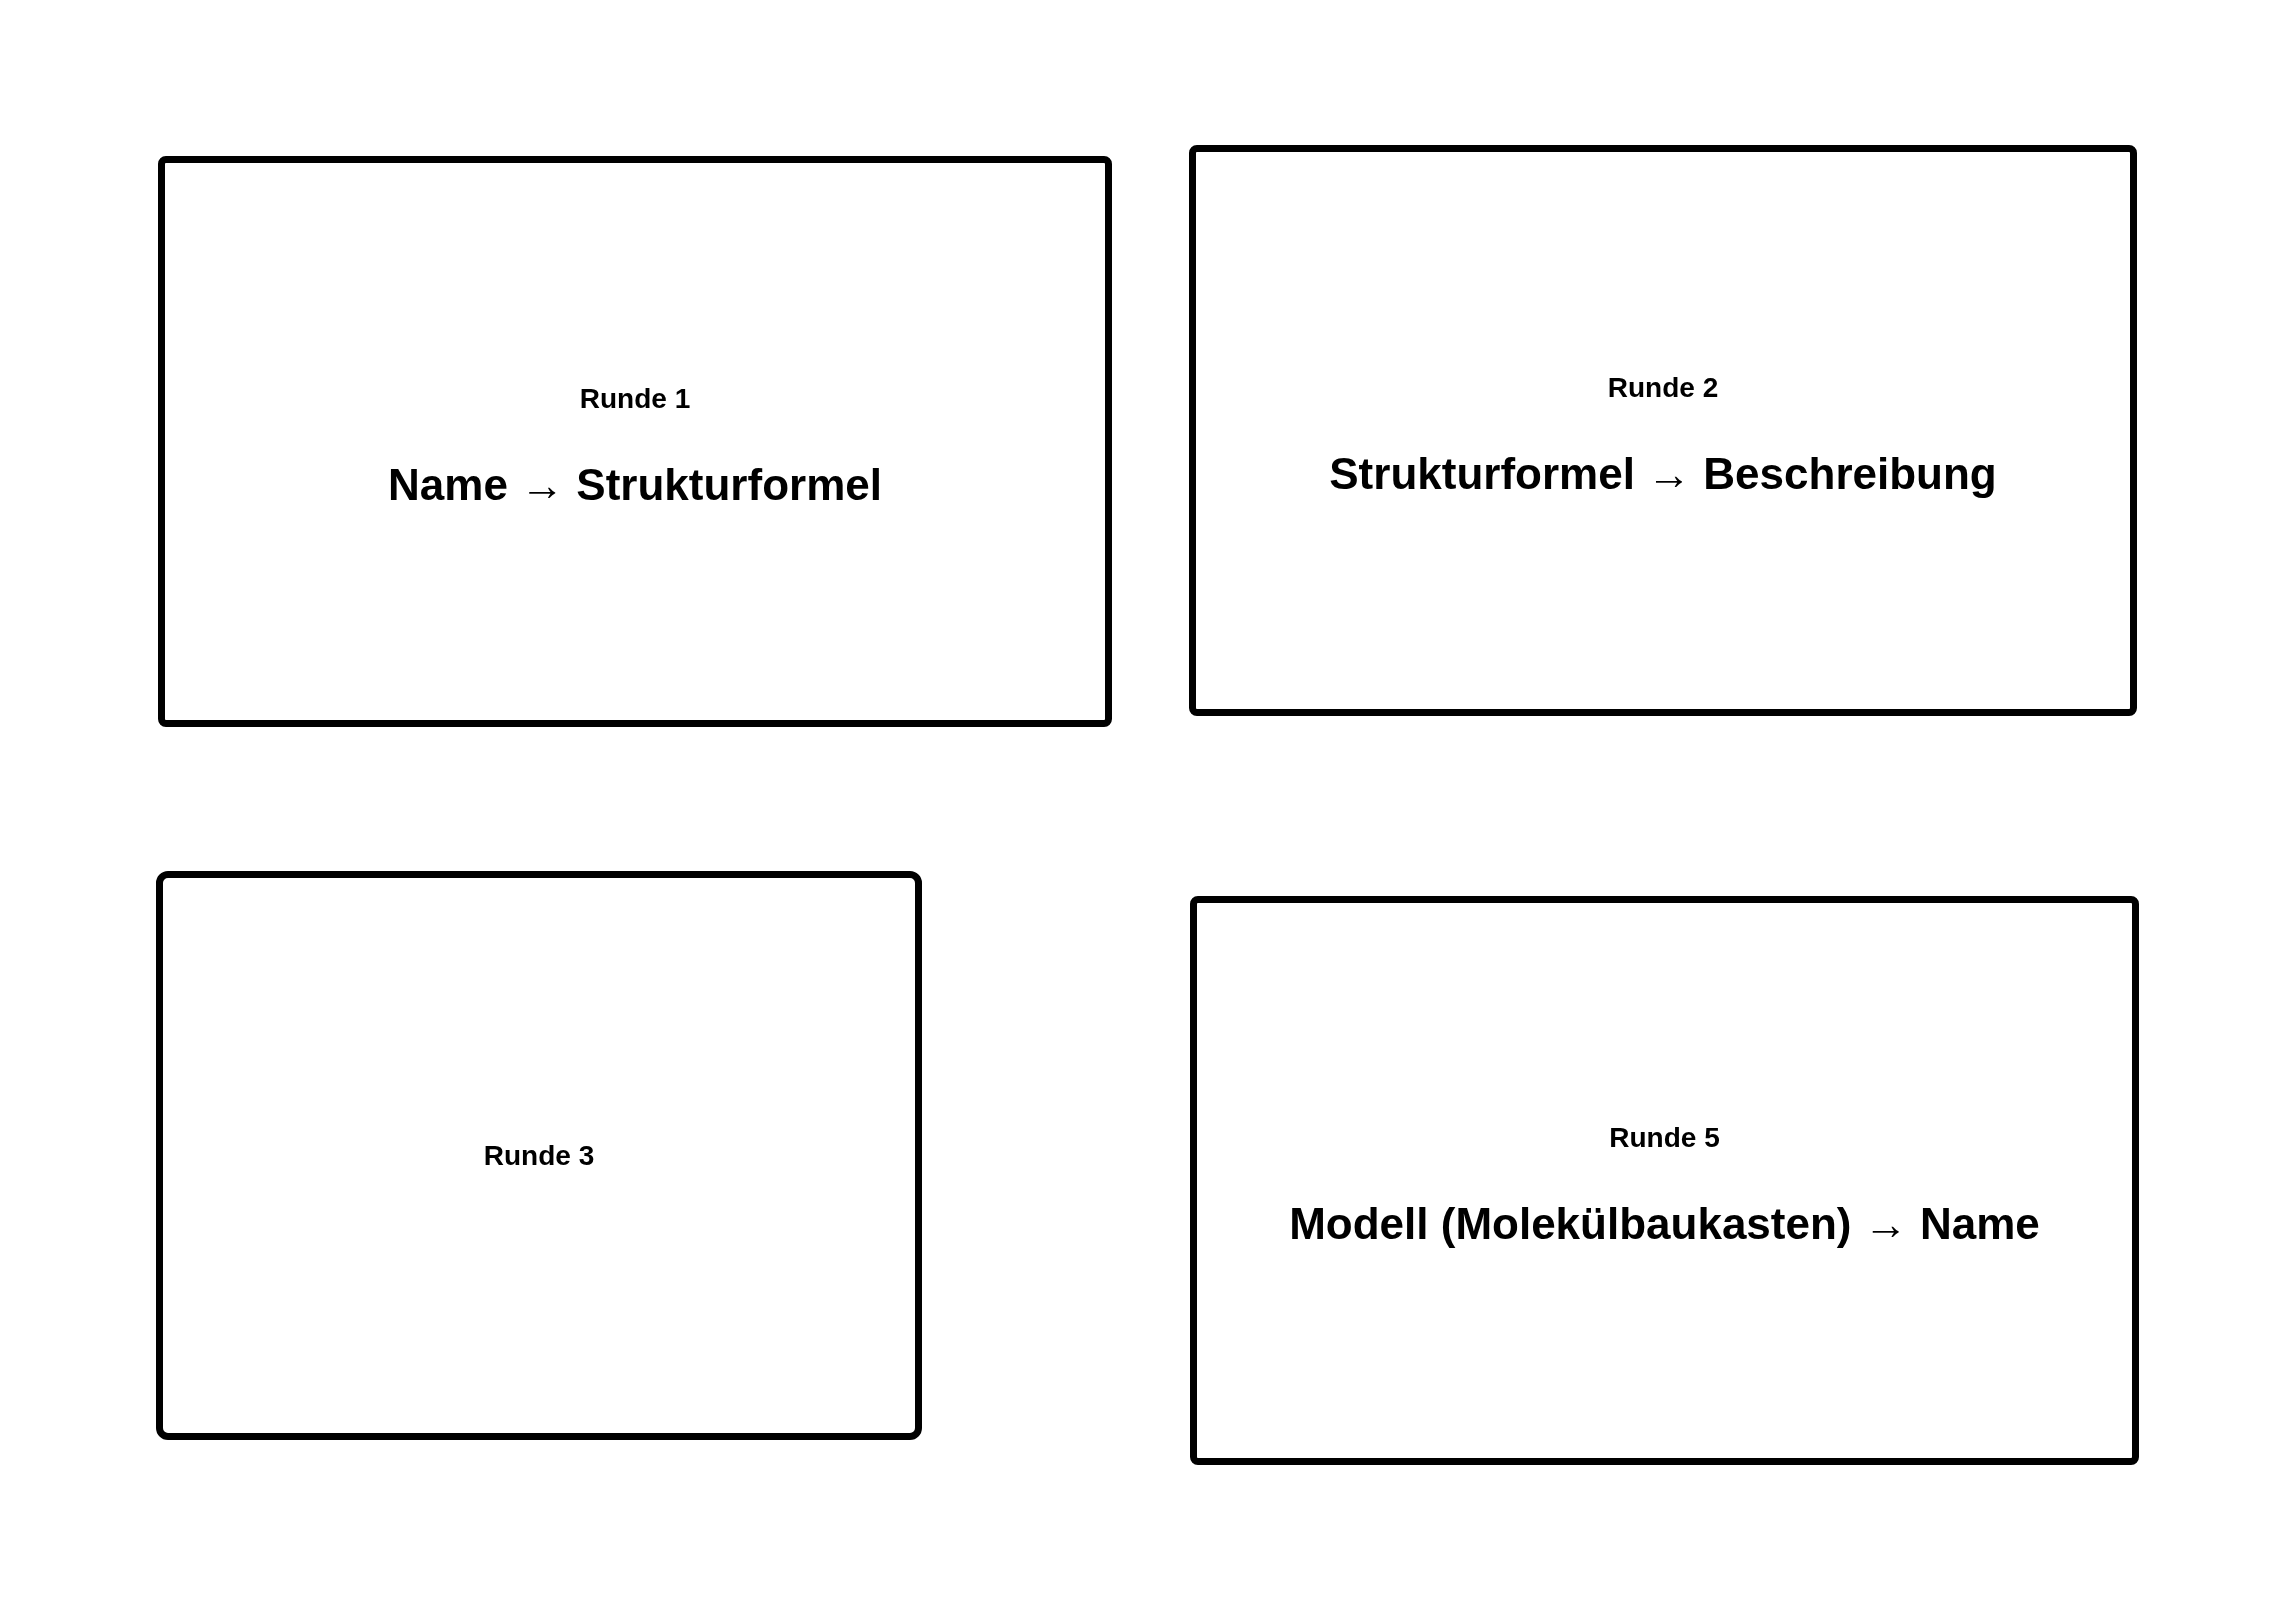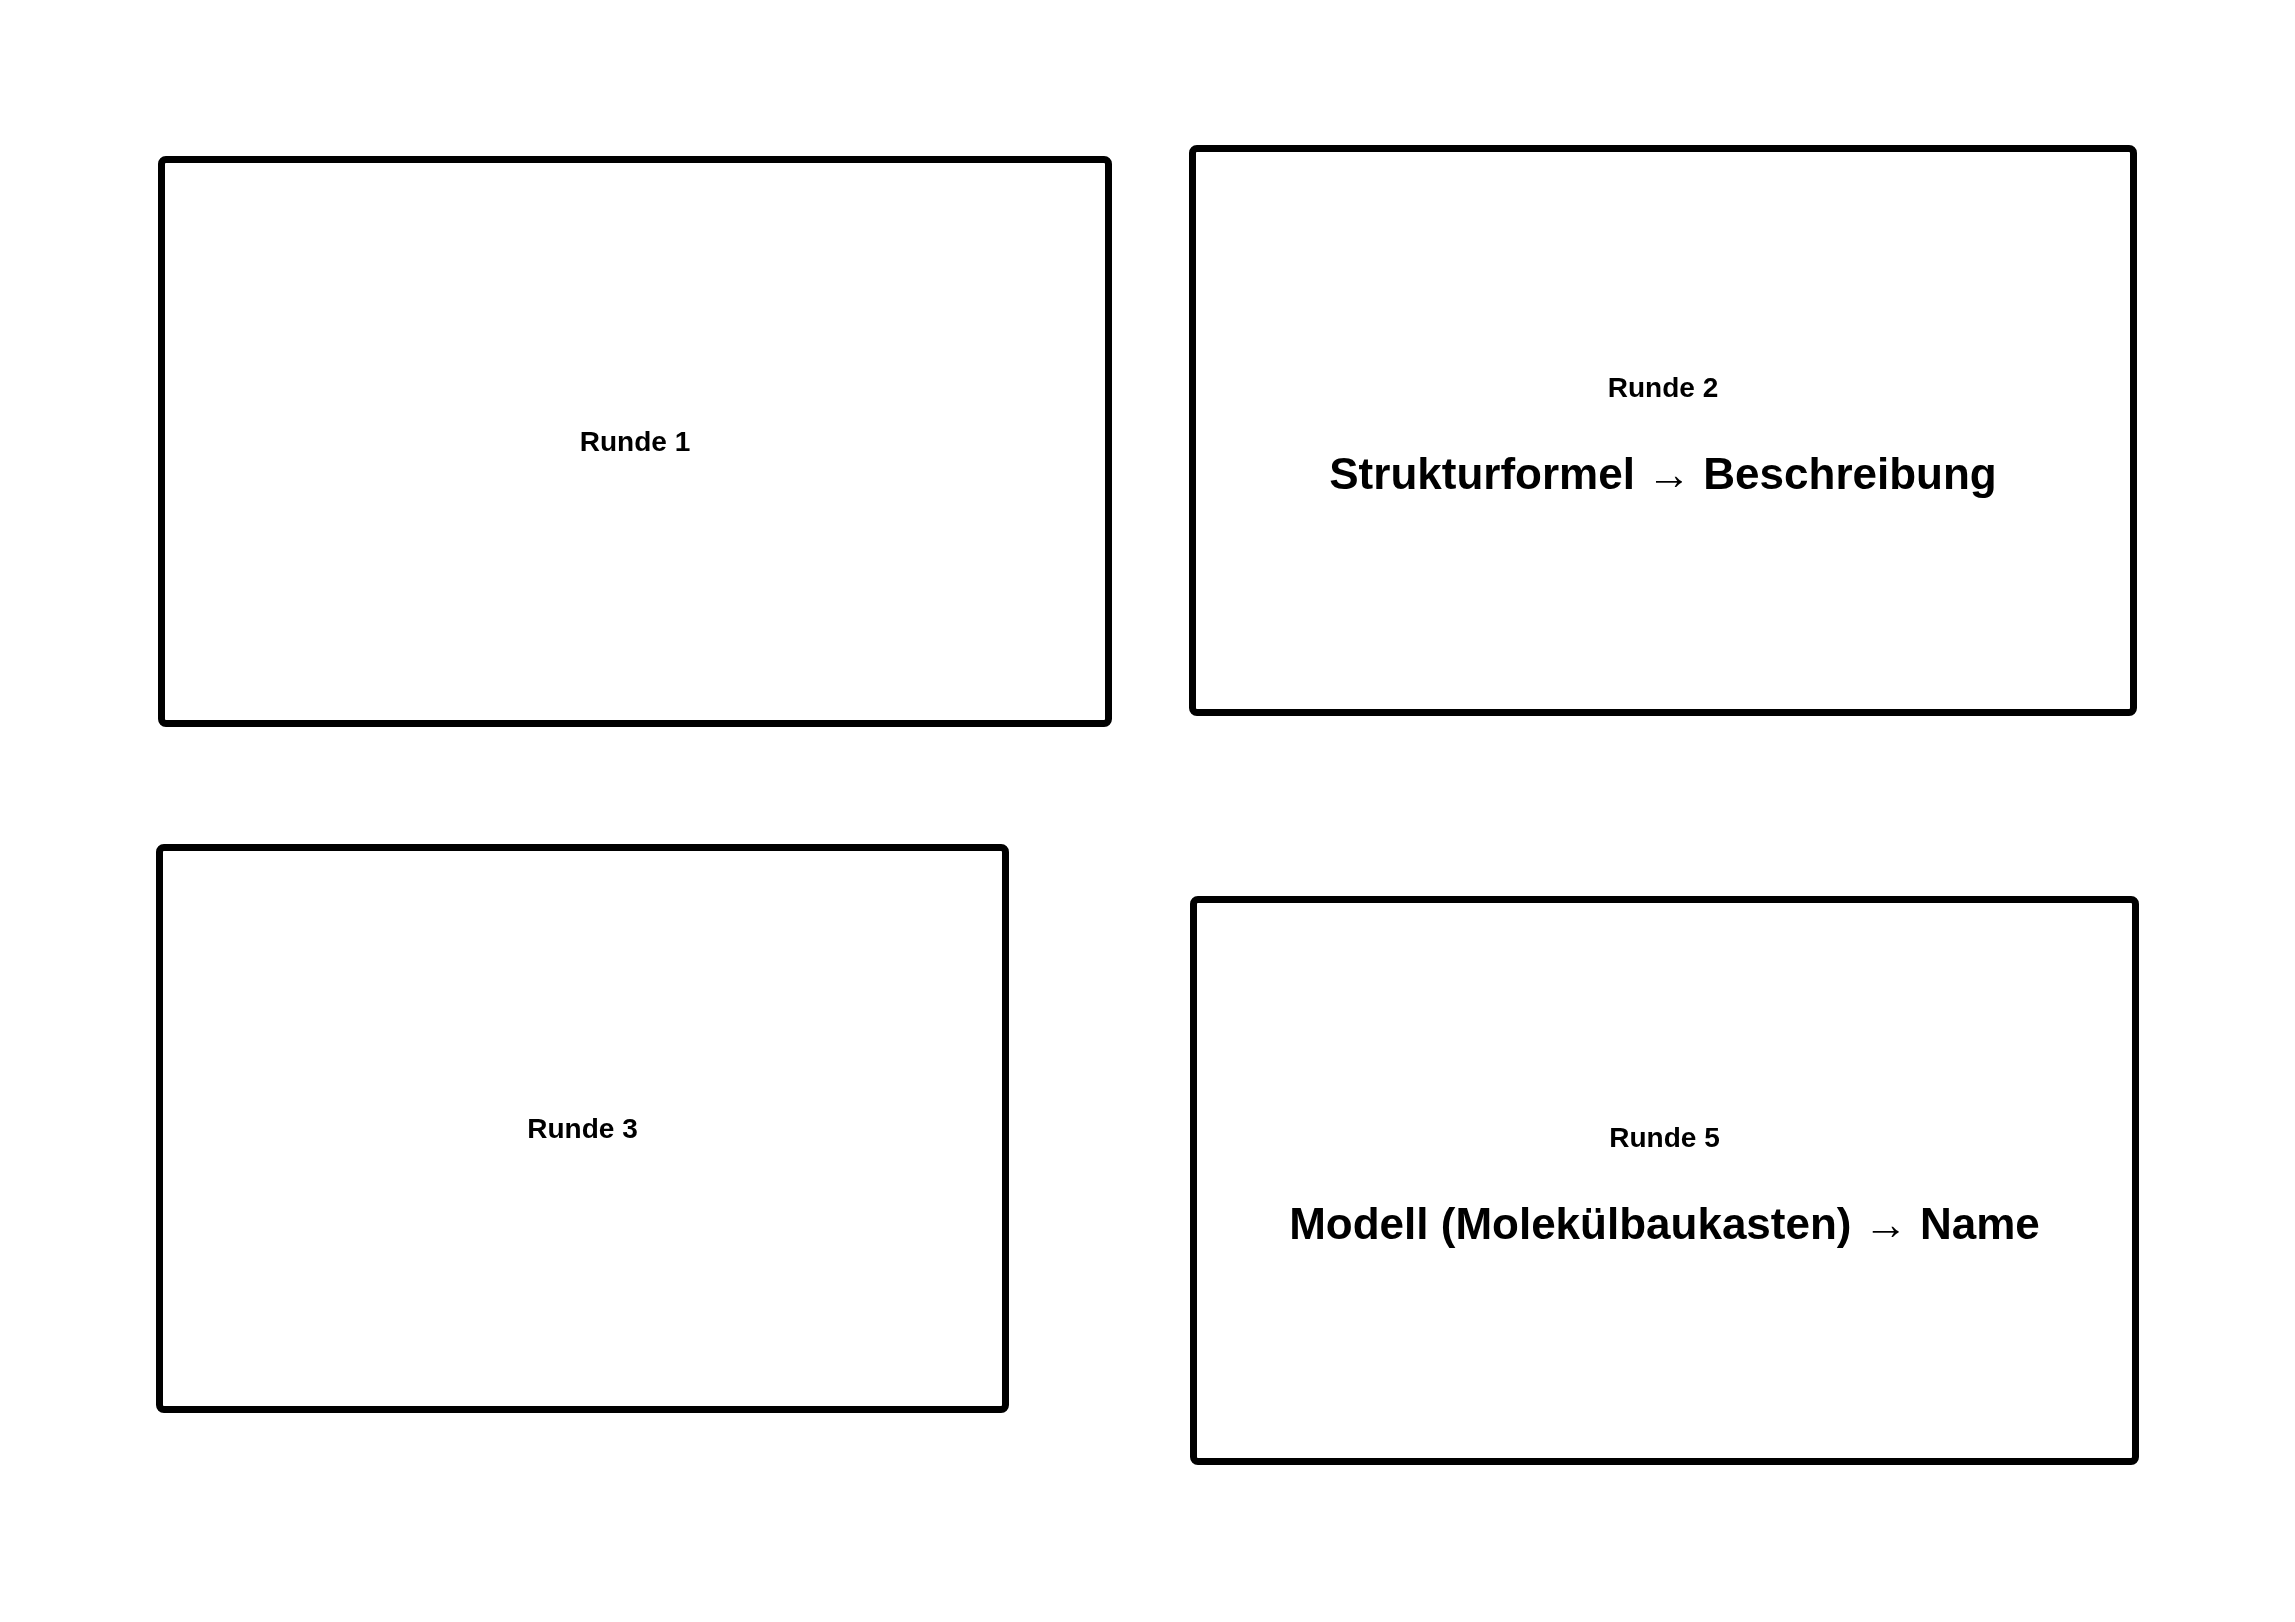--- a/index.html
+++ b/index.html
@@ -39,28 +39,33 @@
     line-height: 51px;
     font-weight: bold;
     white-space: nowrap;
     text-align: center;
   }
   .arrow {
     font-weight: normal;
   }
   #card-1 { left: 158px;  top: 156px;  width: 954px; height: 571px; }
   #card-2 { left: 1189px; top: 145px;  width: 948px; height: 571px; }
-  #card-3 { left: 156px;  top: 844px; width: 853px; height: 569px; }
+  #card-3 { left: 156px;  top: 871px; width: 766px; height: 569px; border-radius: 12px; }
   #card-4 { left: 1190px; top: 896px; width: 949px; height: 569px; }
 </style>
 </head>
 <body>
 
 <div class="card" id="card-1">
   <div class="card-title">Runde 1</div>
+  <div class="card-subtitle">
+    <span>Name</span>
+    <span class="arrow">→</span>
+    <span>Strukturformel</span>
+  </div>
 </div>
 
 <div class="card" id="card-2">
   <div class="card-title">Runde 2</div>
   <div class="card-subtitle">
     <span>Strukturformel</span>
     <span class="arrow">→</span>
     <span>Beschreibung</span>
   </div>
 </div>

